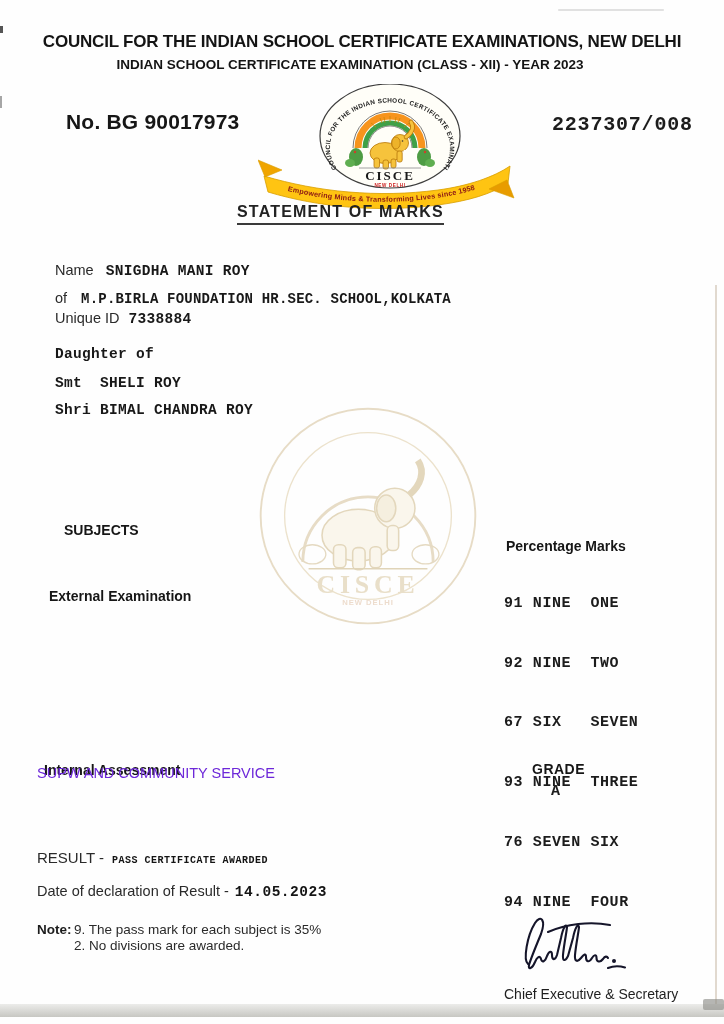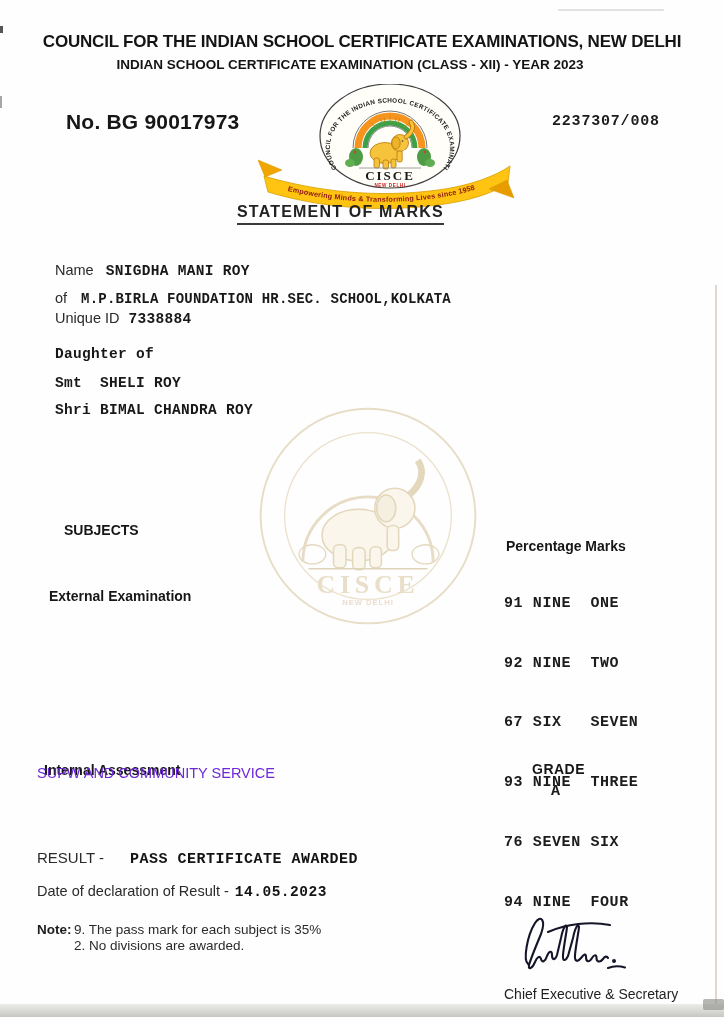--- a/index.html
+++ b/index.html
@@ -6,33 +6,33 @@
   .page{
     position:relative;width:724px;height:1024px;margin:0 auto;
     background:#fefefe;overflow:hidden;
     font-family:"Liberation Sans",sans-serif;color:#1c1c1c;
   }
   .abs{position:absolute;}
   .mono{font-family:"Liberation Mono","DejaVu Sans Mono",monospace;font-weight:bold;white-space:pre;}
   .hdr1{top:32px;left:0;width:724px;text-align:center;font-weight:bold;font-size:17px;letter-spacing:-0.2px;color:#141414;}
   .hdr2{top:57px;left:0;width:700px;text-align:center;font-weight:bold;font-size:13.5px;color:#141414;}
   .certno{top:110px;left:66px;font-weight:bold;font-size:21px;letter-spacing:0.2px;color:#161616;}
-  .serial{top:113px;left:552px;font-size:15px;letter-spacing:0.8px;font-family:Liberation Mono, monospace;}
+  .serial{top:113px;left:552px;font-size:20px;letter-spacing:0.8px;font-family:Liberation Mono, monospace;}
   .title{top:203px;left:237px;font-weight:bold;font-size:16px;letter-spacing:1.2px;border-bottom:2px solid #3a3a3a;padding-bottom:2px;color:#222;}
   .cand-line{left:55px;font-size:14.5px;color:#222;}
   .cand-label{display:inline-block;color:#2a2a2a;}
   .cand-val{font-family:"Liberation Mono","DejaVu Sans Mono",monospace;font-weight:bold;font-size:14.5px;letter-spacing:0.3px;color:#181818;white-space:pre;}
   .sec-hdr{font-weight:bold;font-size:14px;color:#161616;}
   .subj-col{top:560px;left:52px;}
   .marks-col{top:556px;left:504px;}
   .subj-col div,.marks-col div{line-height:23.7px;font-size:15px;letter-spacing:0.6px;}
   .ia-subj{top:765px;left:37px;font-size:14.5px;color:#6d28d9;}
   .grade-val{top:783px;left:551px;font-size:15px;}
   .result-line{top:849px;left:37px;font-size:15px;color:#2a2a2a;}
-  .result-val{font-size:15px;letter-spacing:0.5px;margin-left:26px;color:#141414;}
+  .result-val{font-size:10px;letter-spacing:0.5px;margin-left:8px;color:#141414;}
   .date-line{top:883px;left:37px;font-size:14.5px;color:#2a2a2a;}
   .date-val{font-size:14.5px;letter-spacing:0.5px;margin-left:6px;color:#141414;}
   .note-label{top:922px;left:37px;font-weight:bold;font-size:13.5px;}
   .note-item1{top:922px;left:74px;font-size:13.5px;color:#2a2a2a;}
   .note-item2{top:938px;left:74px;font-size:13.5px;color:#2a2a2a;}
   .sig-title{top:986px;left:504px;font-size:14px;color:#1f1f1f;}
   
   .art-topline{top:9px;left:558px;width:106px;height:2px;background:#c9c9c9;opacity:.55;border-radius:1px;}
   .art-left1{top:26px;left:0;width:3px;height:7px;background:#2a2a2a;opacity:.8;}
   .art-left2{top:96px;left:0;width:2px;height:12px;background:#6a6a6a;opacity:.6;}

